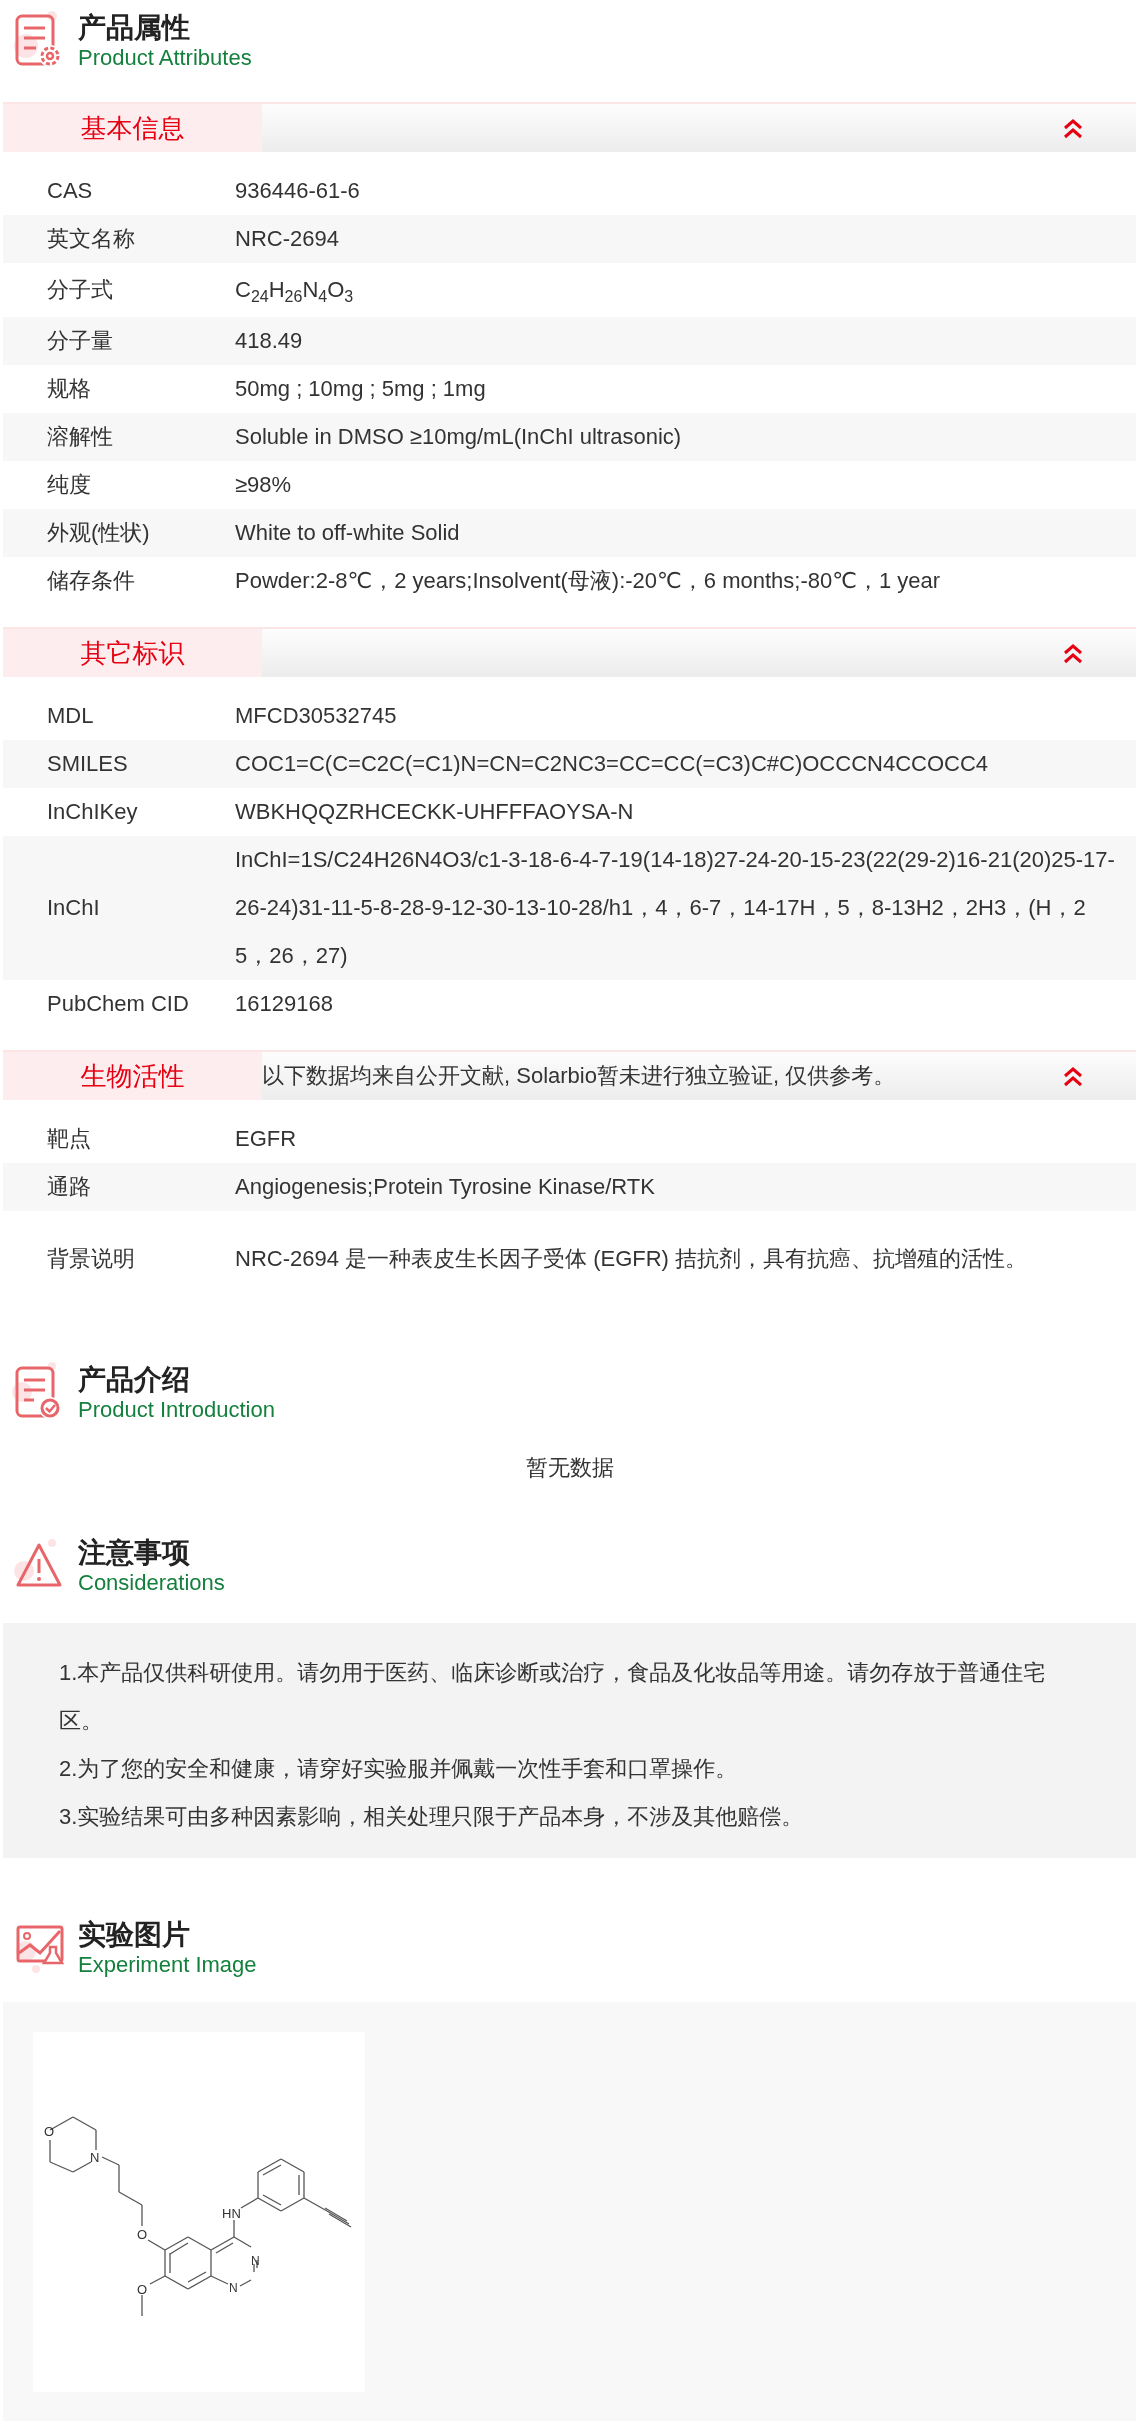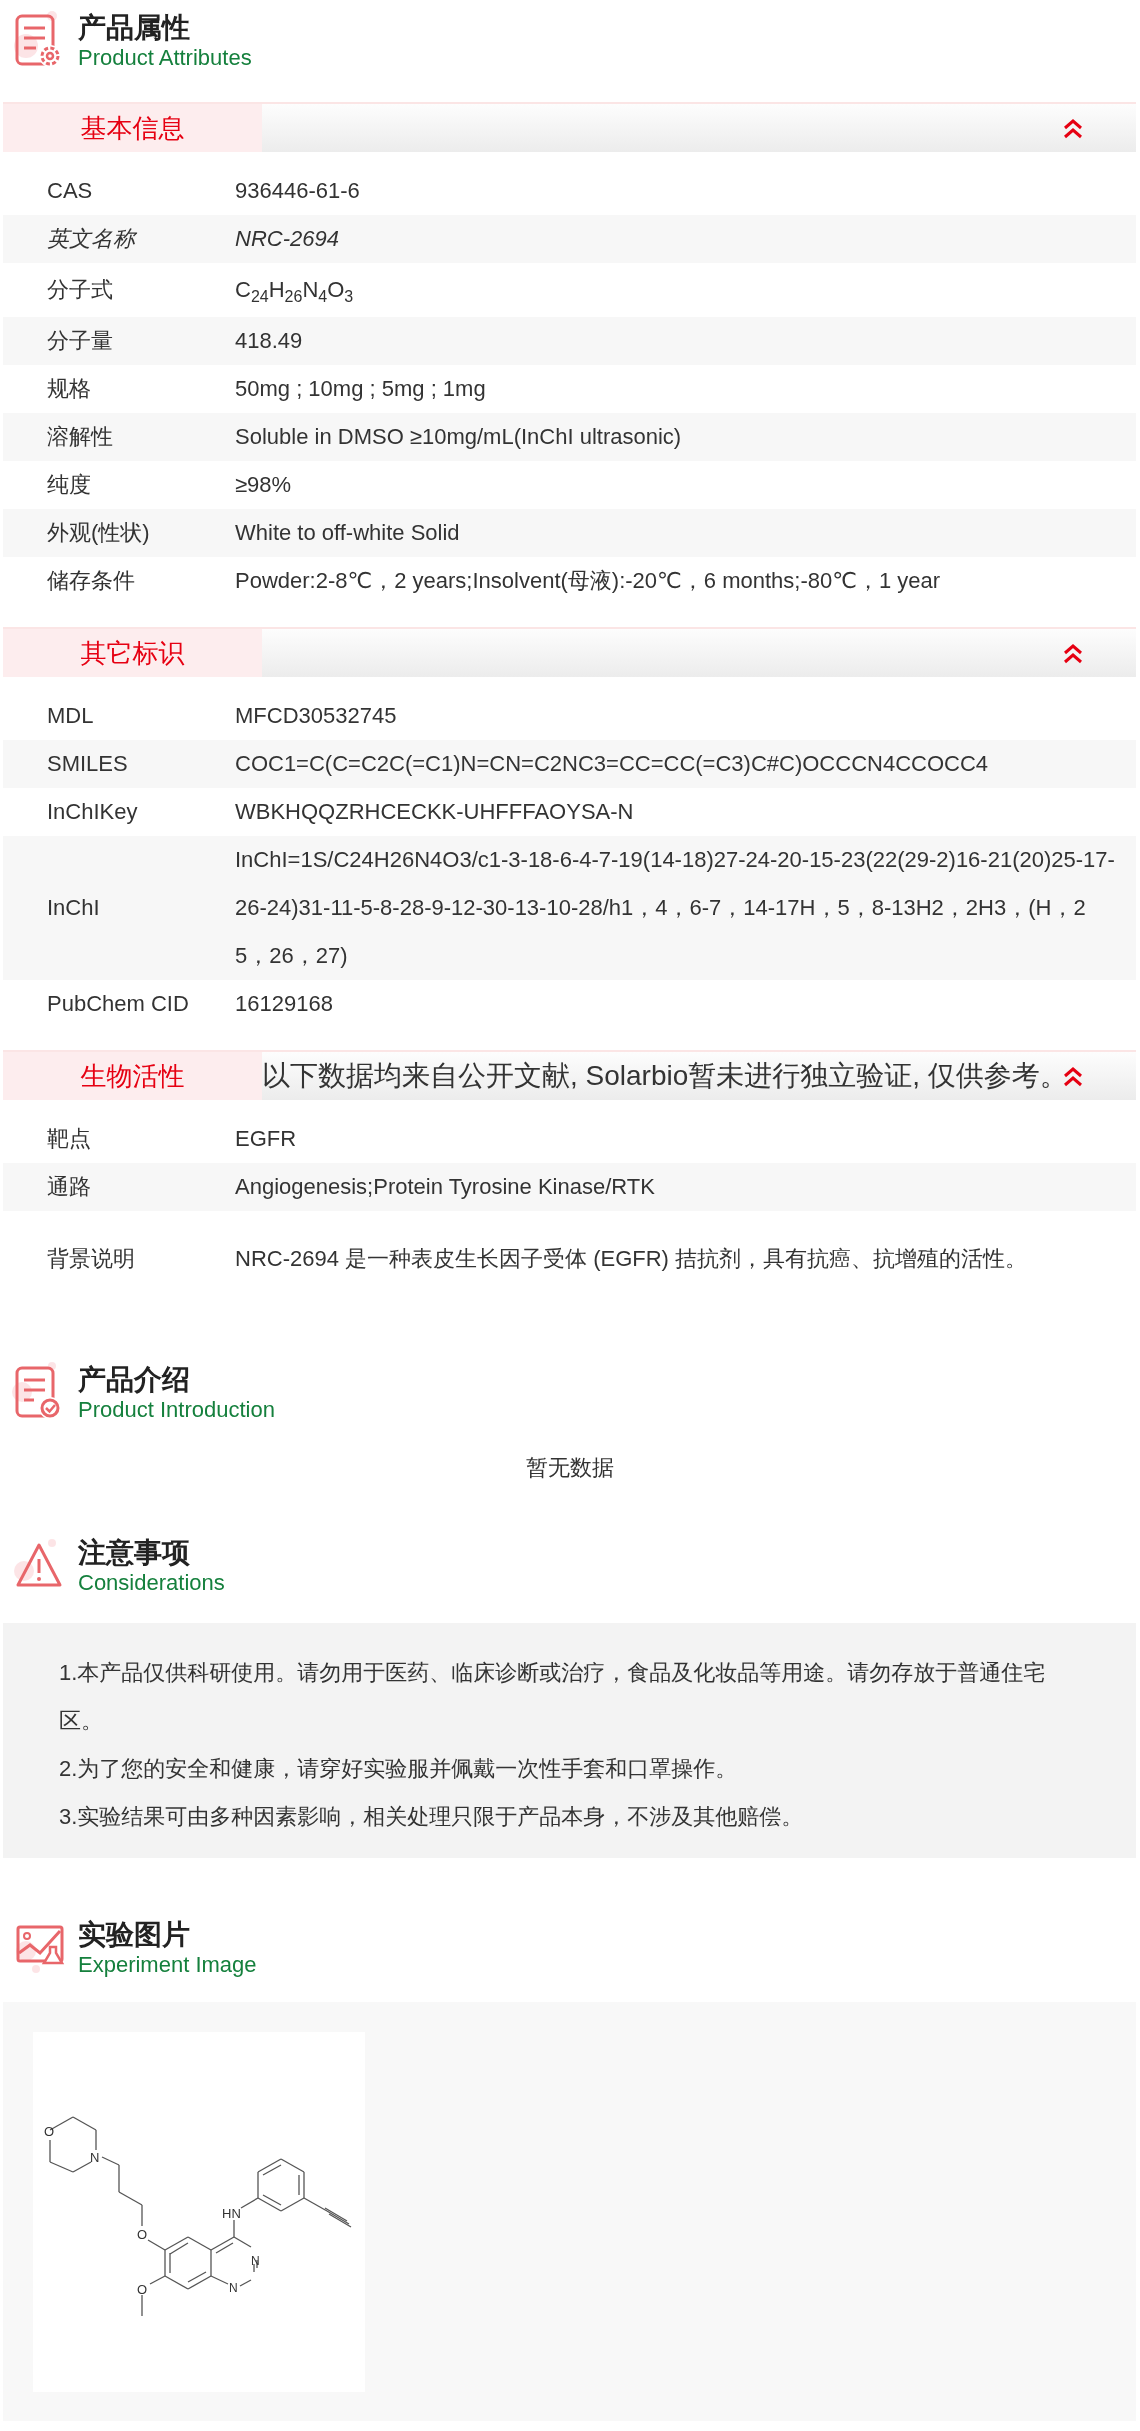--- a/index.html
+++ b/index.html
@@ -8,21 +8,21 @@
 
   .sec-head { position: absolute; left: 0; width: 1140px; height: 64px; }
   .sec-head .icon { position: absolute; left: 12px; top: 0; width: 54px; height: 60px; }
   .sec-head .cn { position: absolute; left: 78px; top: 2px; font-size: 28px; font-weight: bold; color: #222; line-height: 32px; }
   .sec-head .en { position: absolute; left: 78px; top: 34px; font-size: 22px; color: #15803d; line-height: 28px; }
 
   .bar { position: absolute; left: 3px; width: 1133px; height: 50px; border-top: 2px solid #fbe5e5;
          background: linear-gradient(to bottom, #fdfdfd, #ececec); }
   .bar .label { position: absolute; left: 0; top: 0; width: 259px; height: 48px; background: #fdedee;
                 color: #e60012; font-size: 26px; line-height: 48px; text-align: center; }
-  .bar .note { position: absolute; left: 259px; top: 0; height: 48px; line-height: 48px; font-size: 28px; color: #333; white-space: nowrap; }
+  .bar .note { position: absolute; left: 259px; top: 0; height: 48px; line-height: 48px; font-size: 22px; color: #333; white-space: nowrap; }
   .bar .chev { position: absolute; right: 52px; top: 14px; width: 22px; height: 22px; cursor: pointer; }
 
   .tbl { position: absolute; left: 3px; width: 1133px; }
   .row { position: relative; width: 100%; display: flex; align-items: center; font-size: 22px; color: #333; }
   .row:nth-child(even) { background: #f7f7f7; }
   .row .k { width: 232px; padding-left: 44px; flex-shrink: 0; }
   .row .v { flex: 1; padding-right: 20px; line-height: 48px; }
   .row .v sub { font-size: 16px; vertical-align: -5px; line-height: 0; }
 
   .empty { position: absolute; left: 0; width: 1140px; text-align: center; font-size: 22px; color: #333; }
@@ -58,21 +58,21 @@
     <polyline points="3,10 11,3 19,10" fill="none" stroke="#e60012" stroke-width="3"></polyline>
     <polyline points="3,19 11,12 19,19" fill="none" stroke="#e60012" stroke-width="3"></polyline>
   </svg>
 </div>
 
 <div class="tbl" style="top:167px;">
   <div class="row" style="height:48px;">
     <div class="k">CAS</div>
     <div class="v">936446-61-6</div>
   </div>
-  <div class="row" style="height:48px;font-style:italic;">
+  <div class="row" style="height:48px;">
     <div class="k">英文名称</div>
     <div class="v">NRC-2694</div>
   </div>
   <div class="row" style="height:54px;">
     <div class="k">分子式</div>
     <div class="v"><span>C</span><sub>24</sub><span>H</span><sub>26</sub><span>N</span><sub>4</sub><span>O</span><sub>3</sub></div>
   </div>
   <div class="row" style="height:48px;">
     <div class="k">分子量</div>
     <div class="v">418.49</div>

